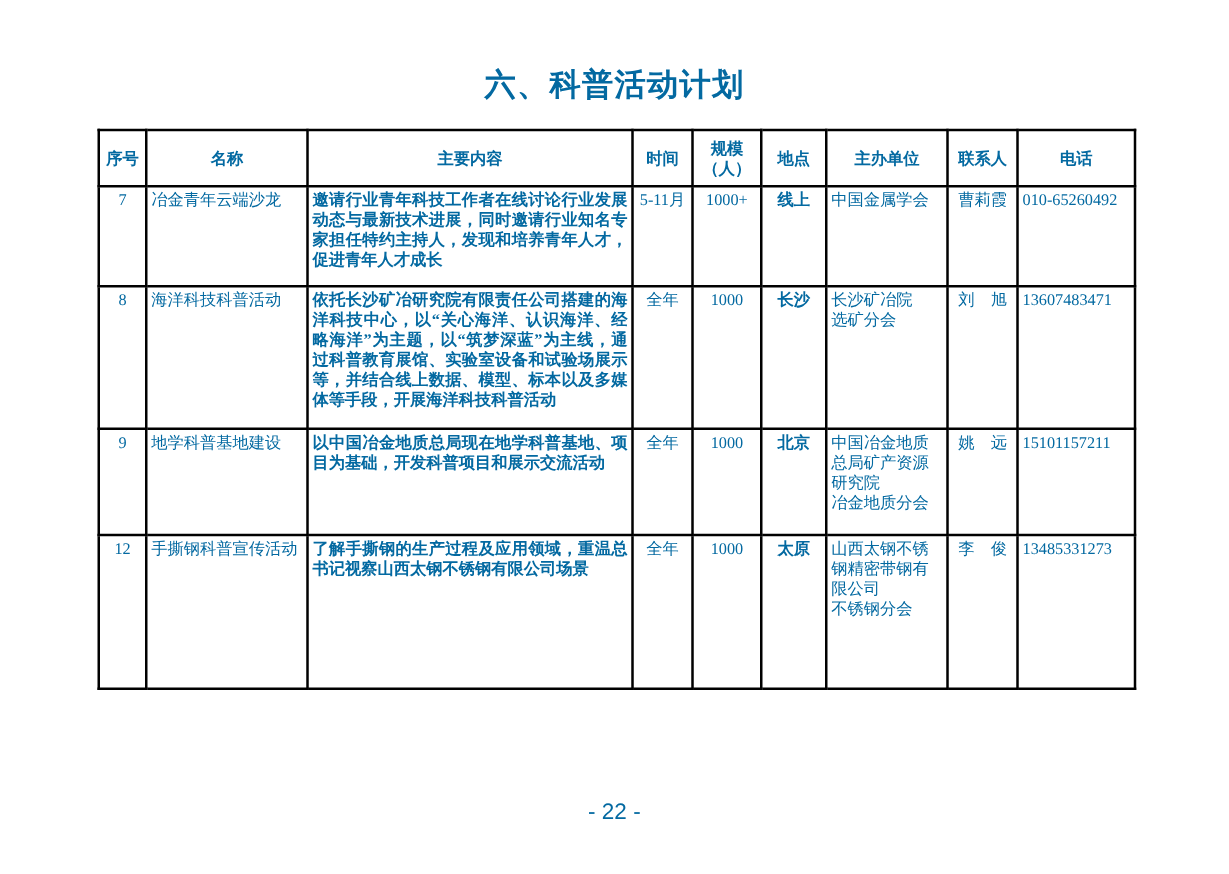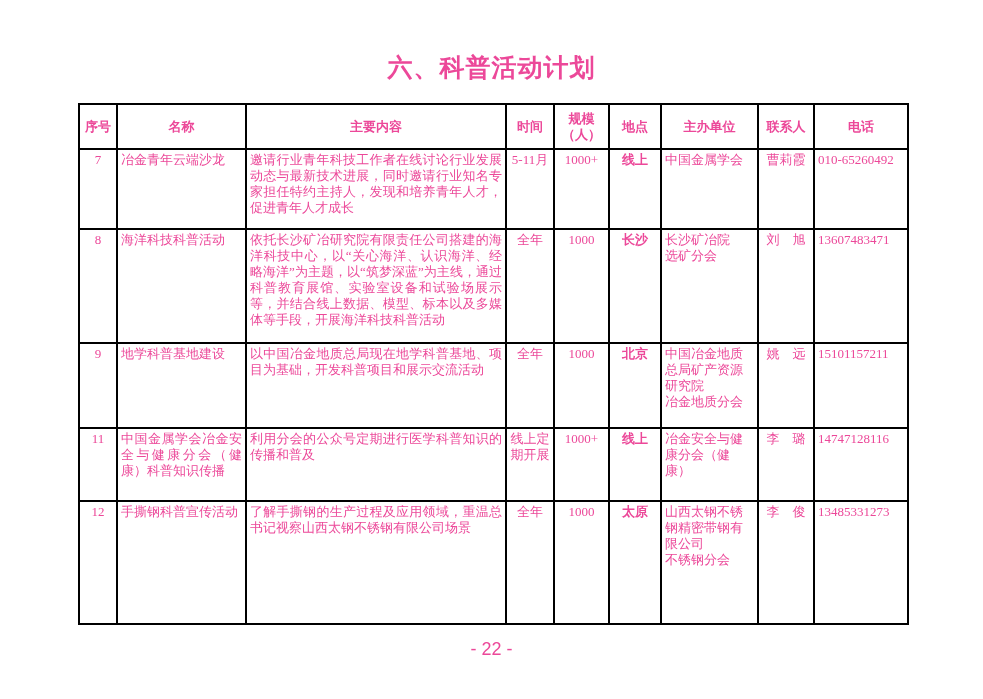--- a/index.html
+++ b/index.html
@@ -5,21 +5,21 @@
   html, body {
     margin: 0;
     padding: 0;
     background: #ffffff;
   }
   .page {
     position: relative;
     width: 983px;
     height: 699px;
     background: #ffffff;
-    color: #ec4899;
+    color: #0369a1;
     font-family: "Liberation Serif", serif;
     overflow: hidden;
   }
   .doc-title {
     position: absolute;
     top: 51px;
     left: 0;
     width: 100%;
     text-align: center;
     font-family: "Liberation Sans", sans-serif;
@@ -54,21 +54,21 @@
     padding: 1px;
   }
   .activity-table td { vertical-align: top; }
   tbody tr.row-0 { height: 80px; }
   tbody tr.row-1 { height: 114px; }
   tbody tr.row-2 { height: 85px; }
   tbody tr.row-3 { height: 73px; }
   tbody tr.row-4 { height: 123px; }
   .c-no      { text-align: center; }
   .c-name    { text-align: justify; }
-  .c-content { text-align: justify; }
+  .c-content { text-align: justify; font-weight: bold; }
   .c-time    { text-align: center; padding: 2px 1px; border-radius: 12px; }
   .c-scale   { text-align: center; padding: 2px 1px; }
   .c-loc     { text-align: center; font-weight: bold; }
   .c-org     { white-space: pre-line; }
   .c-contact { text-align: center; }
   .c-phone   { padding: 2px 1px 2px 2px; font-family: Liberation Serif, serif; }
   .page-number {
     position: absolute;
     top: 639px;
     left: 0;
@@ -140,31 +140,20 @@
         <td class="c-name">地学科普基地建设</td>
         <td class="c-content">以中国冶金地质总局现在地学科普基地、项目为基础，开发科普项目和展示交流活动</td>
         <td class="c-time">全年</td>
         <td class="c-scale">1000</td>
         <td class="c-loc">北京</td>
         <td class="c-org">中国冶金地质总局矿产资源研究院
 冶金地质分会</td>
         <td class="c-contact">姚　远</td>
         <td class="c-phone">15101157211</td>
       </tr>
-      <tr class="row-3">
-        <td class="c-no">11</td>
-        <td class="c-name">中国金属学会冶金安全与健康分会（健康）科普知识传播</td>
-        <td class="c-content">利用分会的公众号定期进行医学科普知识的传播和普及</td>
-        <td class="c-time">线上定期开展</td>
-        <td class="c-scale">1000+</td>
-        <td class="c-loc">线上</td>
-        <td class="c-org">冶金安全与健康分会（健康）</td>
-        <td class="c-contact">李　璐</td>
-        <td class="c-phone">14747128116</td>
-      </tr>
       <tr class="row-4">
         <td class="c-no">12</td>
         <td class="c-name">手撕钢科普宣传活动</td>
         <td class="c-content">了解手撕钢的生产过程及应用领域，重温总书记视察山西太钢不锈钢有限公司场景</td>
         <td class="c-time">全年</td>
         <td class="c-scale">1000</td>
         <td class="c-loc">太原</td>
         <td class="c-org">山西太钢不锈钢精密带钢有限公司
 不锈钢分会</td>
         <td class="c-contact">李　俊</td>

